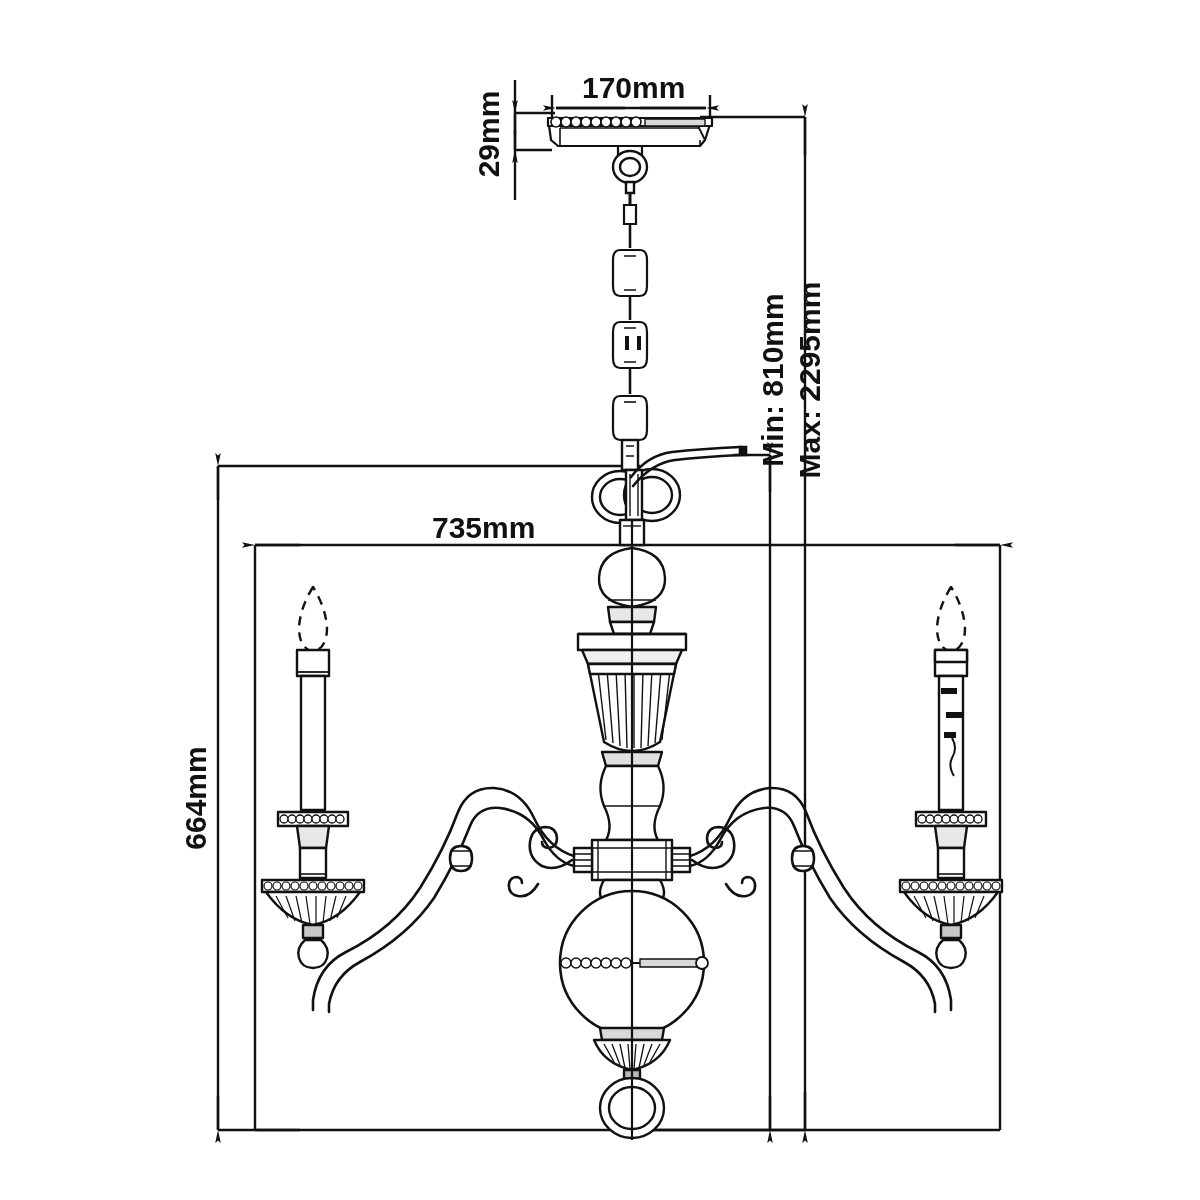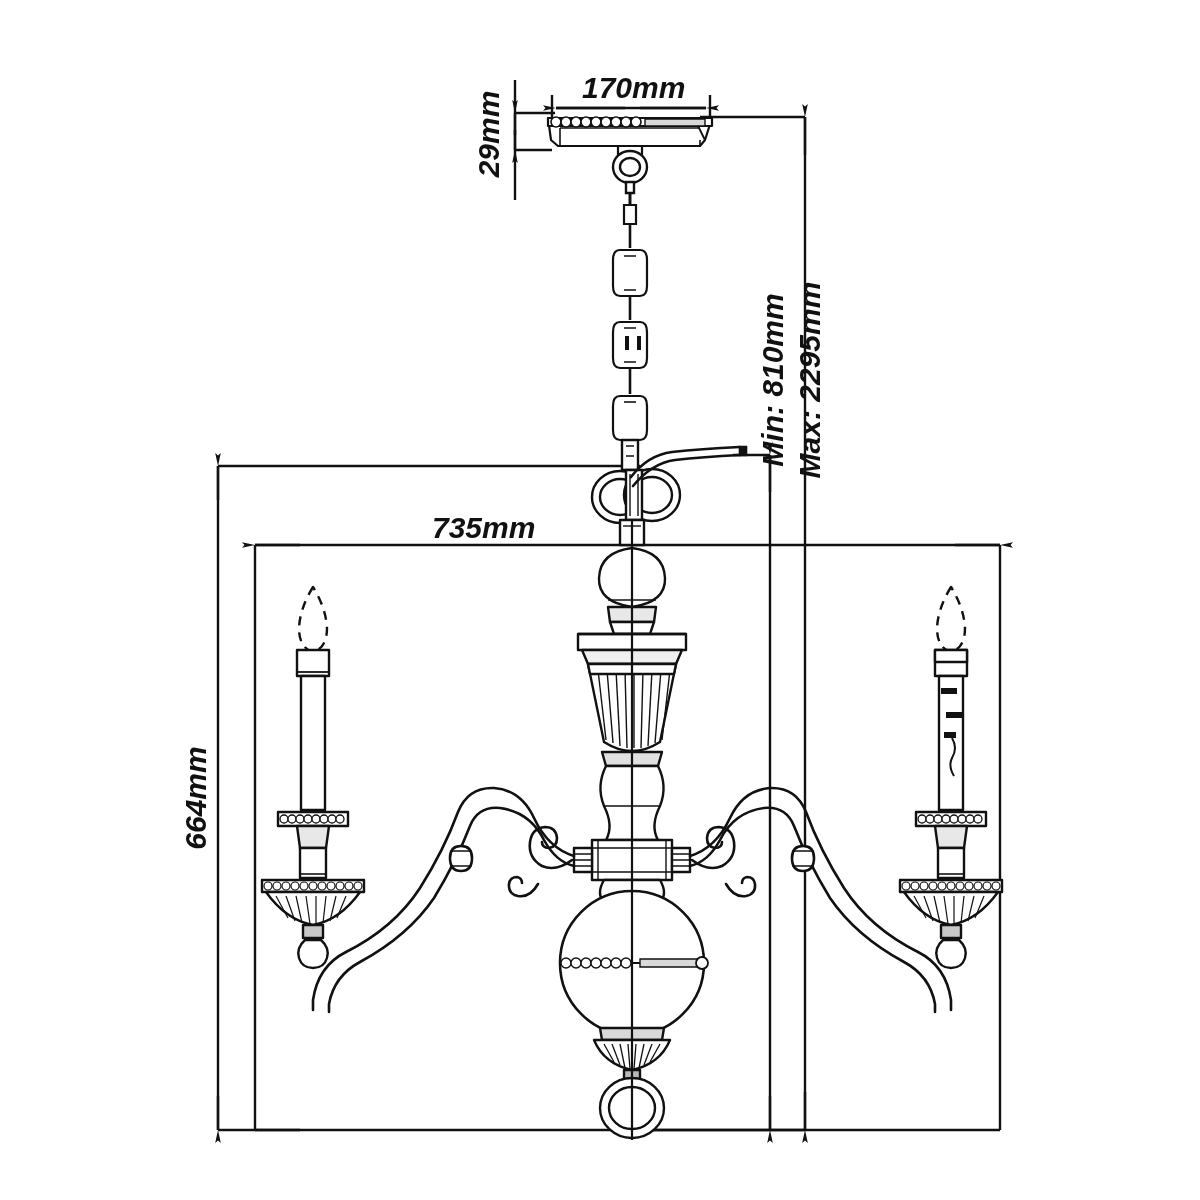--- a/index.html
+++ b/index.html
@@ -9,21 +9,20 @@
   }
   body {
     font-family: "Liberation Sans", sans-serif;
   }
   #canvas {
     position: relative;
     width: 1200px;
     height: 1200px;
     background: #ef4444;
     overflow: hidden;
-    font-style: italic;
   }
   #drawing {
     position: absolute;
     left: 0;
     top: 0;
     width: 1200px;
     height: 1200px;
   }
   .dimtext {
     font-family: "Liberation Sans", sans-serif;

